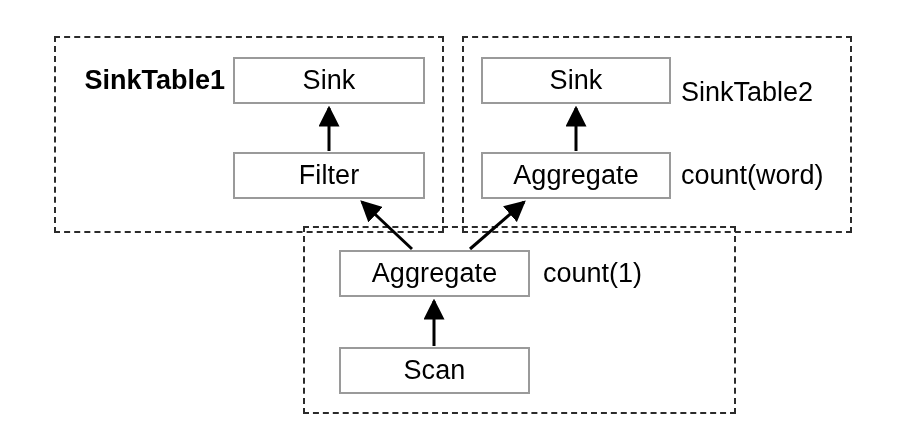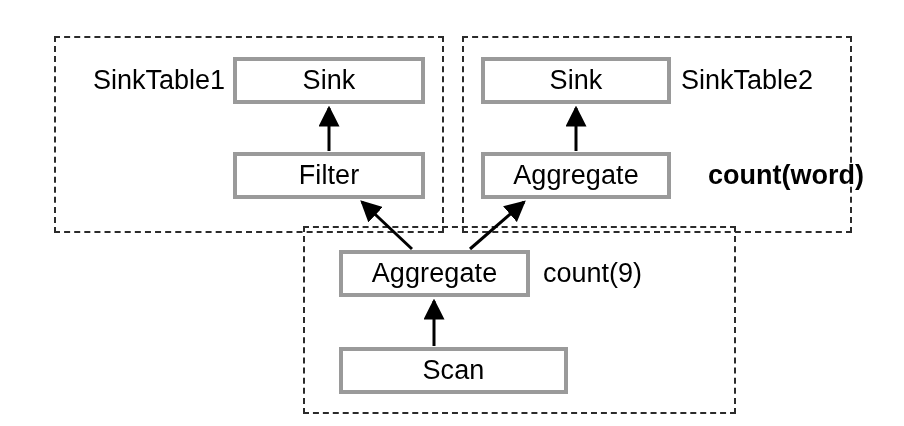--- a/index.html
+++ b/index.html
@@ -27,41 +27,42 @@
   }
   .group-box {
     position: absolute;
     border: 2px dashed #2b2b2b;
     box-sizing: border-box;
     background: transparent;
   }
   .node {
     position: absolute;
     box-sizing: border-box;
-    border: 4px solid #1d4ed8;
+    border: 2px solid #1d4ed8;
     background: #ffffff;
     display: flex;
     align-items: center;
     justify-content: center;
     color: #000000;
     font-size: 27px;
     line-height: 1;
     letter-spacing: 0.1px;
   }
   .side-label {
     position: absolute;
     color: #000000;
     font-size: 27px;
     line-height: 1;
     white-space: nowrap;
     display: flex;
     align-items: center;
   }
   .label-right-align {
     justify-content: flex-end;
+    font-weight: bold;
   }
   .label-left-align {
     justify-content: flex-start;
   }
 </style>
 </head>
 <body>
 
 <div id="canvas" style="background: rgb(255, 255, 255);">
 
@@ -80,20 +81,20 @@
     <line x1="434" y1="346" x2="434" y2="301" stroke="#000000" stroke-width="3" marker-end="url(#arrowhead)"></line>
     <line x1="412" y1="249" x2="362" y2="202" stroke="#000000" stroke-width="3" marker-end="url(#arrowhead)"></line>
     <line x1="470" y1="249" x2="524" y2="202" stroke="#000000" stroke-width="3" marker-end="url(#arrowhead)"></line>
   </svg>
 
   <div class="node" style="left: 233px; top: 57px; width: 192px; height: 47px; border-color: rgb(154, 154, 154);">Sink</div>
   <div class="node" style="left: 233px; top: 152px; width: 192px; height: 47px; border-color: rgb(154, 154, 154);">Filter</div>
   <div class="node" style="left: 481px; top: 57px; width: 190px; height: 47px; border-color: rgb(154, 154, 154);">Sink</div>
   <div class="node" style="left: 481px; top: 152px; width: 190px; height: 47px; border-color: rgb(154, 154, 154);">Aggregate</div>
   <div class="node" style="left: 339px; top: 250px; width: 191px; height: 47px; border-color: rgb(154, 154, 154);">Aggregate</div>
-  <div class="node" style="left: 339px; top: 347px; width: 229px; height: 47px; border-color: rgb(154, 154, 154);">Scan</div>
+  <div class="node" style="left: 339px; top: 347px; width: 191px; height: 47px; border-color: rgb(154, 154, 154);">Scan</div>
 
   <div class="side-label label-right-align" style="left: 60px; top: 57px; width: 165px; height: 47px;">SinkTable1</div>
-  <div class="side-label label-left-align" style="left: 681px; top: 57px; width: 170px; height: 47px;">SinkTable2</div>
-  <div class="side-label label-left-align" style="left: 708px; top: 152px; width: 180px; height: 47px; font-weight: bold;">count(word)</div>
-  <div class="side-label label-left-align" style="left: 543px; top: 250px; width: 150px; height: 47px;">count(9)</div>
+  <div class="side-label label-left-align" style="left: 681px; top: 69px; width: 170px; height: 47px;">SinkTable2</div>
+  <div class="side-label label-left-align" style="left: 681px; top: 152px; width: 180px; height: 47px;">count(word)</div>
+  <div class="side-label label-left-align" style="left: 543px; top: 250px; width: 150px; height: 47px;">count(1)</div>
 
 </div>
 
 </body></html>

